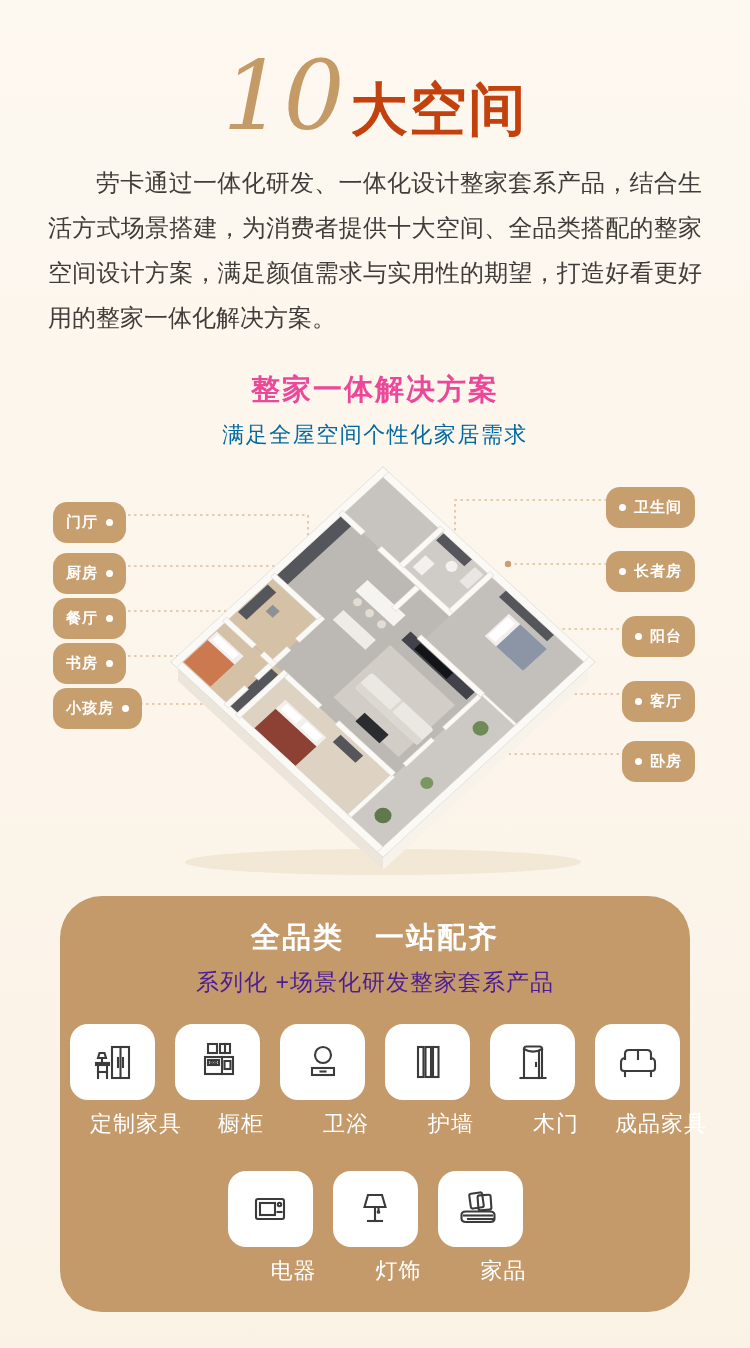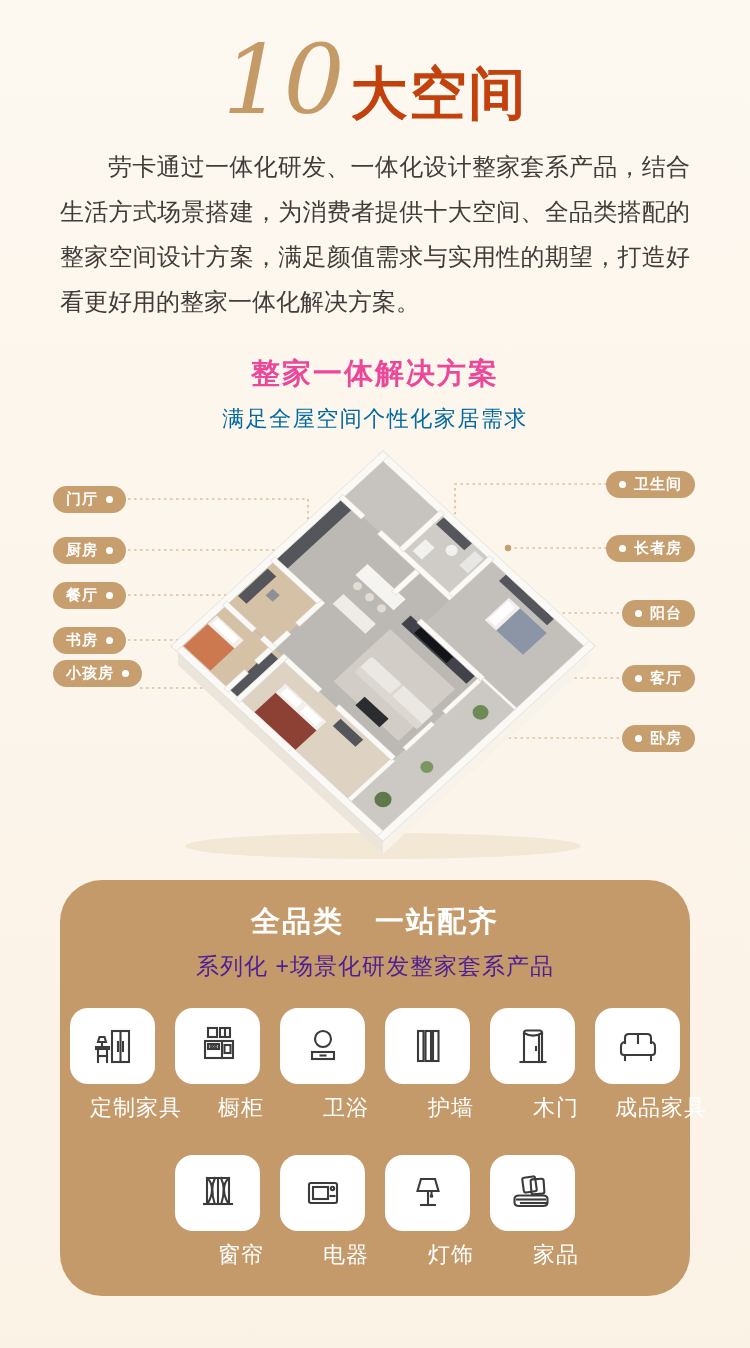--- a/index.html
+++ b/index.html
@@ -3,41 +3,41 @@
 <meta charset="utf-8">
 <style>
   html,body{margin:0;padding:0;}
   body{
     width:750px;height:1348px;
     background:linear-gradient(#fdf8f0,#fbf2e6);
     font-family:"Liberation Sans","DejaVu Sans",sans-serif;
     color:#3f3b38;overflow:hidden;position:relative;
   }
   
-  .hero{padding-top:32px;}
+  .hero{padding-top:48px;}
   .hero-title{display:flex;justify-content:center;align-items:baseline;}
   .hero-number{
     font-family:"DejaVu Serif","Liberation Serif",serif;
     font-style:italic;font-size:96px;line-height:1;color:#c49a66;
   }
   .hero-title-text{font-size:57px;line-height:1;font-weight:bold;color:#c2410c;letter-spacing:2px;margin-left:6px;}
   .hero-paragraph{
-    margin:16px 60px 0;font-size:24px;line-height:45px;
+    margin:16px 48px 0;font-size:24px;line-height:45px;
     text-align:justify;text-indent:2em;color:#403c39;
   }
   
   .solution{text-align:center;margin-top:30px;}
   .solution-heading{margin:0;font-size:29px;font-weight:bold;color:#ec4899;letter-spacing:2px;}
   .solution-sub{margin:10px 0 0;font-size:22px;color:#0369a1;letter-spacing:1.5px;}
   
   .floorplan-section{position:relative;height:432px;margin-top:12px;}
   .connectors{position:absolute;left:0;top:0;width:750px;height:432px;}
   .plan{position:absolute;left:153px;top:2px;width:460px;height:416px;}
   .pill{
-    position:absolute;height:27px;border-radius:14px;background:#c79e6e;
+    position:absolute;height:41px;border-radius:14px;background:#c79e6e;
     color:#fff;font-size:15px;font-weight:bold;letter-spacing:1px;
     display:flex;align-items:center;gap:8px;padding:0 13px;box-sizing:border-box;
   }
   .pill-left{left:53px;}
   .pill-right{right:55px;}
   .pill-dot{width:7px;height:7px;border-radius:50%;background:#fff;flex:0 0 auto;}
   .wall{fill:#fbf9f6;stroke:#d9d5cf;stroke-width:0.6;}
   .df{fill:#54565c;}
   
   .catalog{
@@ -189,21 +189,21 @@
       <span class="pill-dot"></span>
   </div>
   <div class="pill pill-left" style="top:136px">
     <span>餐厅</span>
       <span class="pill-dot"></span>
   </div>
   <div class="pill pill-left" style="top:181px">
     <span>书房</span>
       <span class="pill-dot"></span>
   </div>
-  <div class="pill pill-left" style="top:214px">
+  <div class="pill pill-left" style="top:226px">
     <span>小孩房</span>
       <span class="pill-dot"></span>
   </div>
 
   <div class="pill pill-right" style="top:25px">
     <span class="pill-dot"></span>
       <span>卫生间</span>
   </div>
   <div class="pill pill-right" style="top:89px">
     <span class="pill-dot"></span>
@@ -306,34 +306,20 @@
           <path d="M11 21 v-5 q0 -4 4 -4 h18 q4 0 4 4 v5"></path>
           <line x1="24" y1="12" x2="24" y2="21"></line>
           <path d="M11 20 q-4 0.5 -4 4.5 v5.5 q0 3 3 3 h28 q3 0 3 -3 v-5.5 q0 -4 -4 -4.5"></path>
           <line x1="11" y1="33" x2="11" y2="38"></line>
             <line x1="37" y1="33" x2="37" y2="38"></line>
         </svg>
       </div>
       <div class="cat-label">成品家具</div>
     </div>
 
-    <div class="cat-item">
-      <div class="tile">
-        <svg viewBox="0 0 48 48">
-          <rect x="13" y="9" width="22" height="26" rx="1.5"></rect>
-          <path d="M13 9 C20 15 19 25 14 34"></path>
-          <path d="M21 9 C17 17 18 26 20.5 34"></path>
-          <path d="M35 9 C28 15 29 25 34 34"></path>
-          <path d="M27 9 C31 17 30 26 27.5 34"></path>
-          <line x1="24" y1="9" x2="24" y2="35"></line>
-          <line x1="10" y1="35" x2="38" y2="35"></line>
-        </svg>
-      </div>
-      <div class="cat-label">窗帘</div>
-    </div>
 
     <div class="cat-item">
       <div class="tile">
         <svg viewBox="0 0 48 48">
           <rect x="10" y="14" width="28" height="20" rx="2"></rect>
           <rect x="14" y="18" width="15" height="12"></rect>
           <circle cx="33.5" cy="19.5" r="1.7"></circle>
           <line x1="31.5" y1="27" x2="35.5" y2="27"></line>
         </svg>
       </div>

